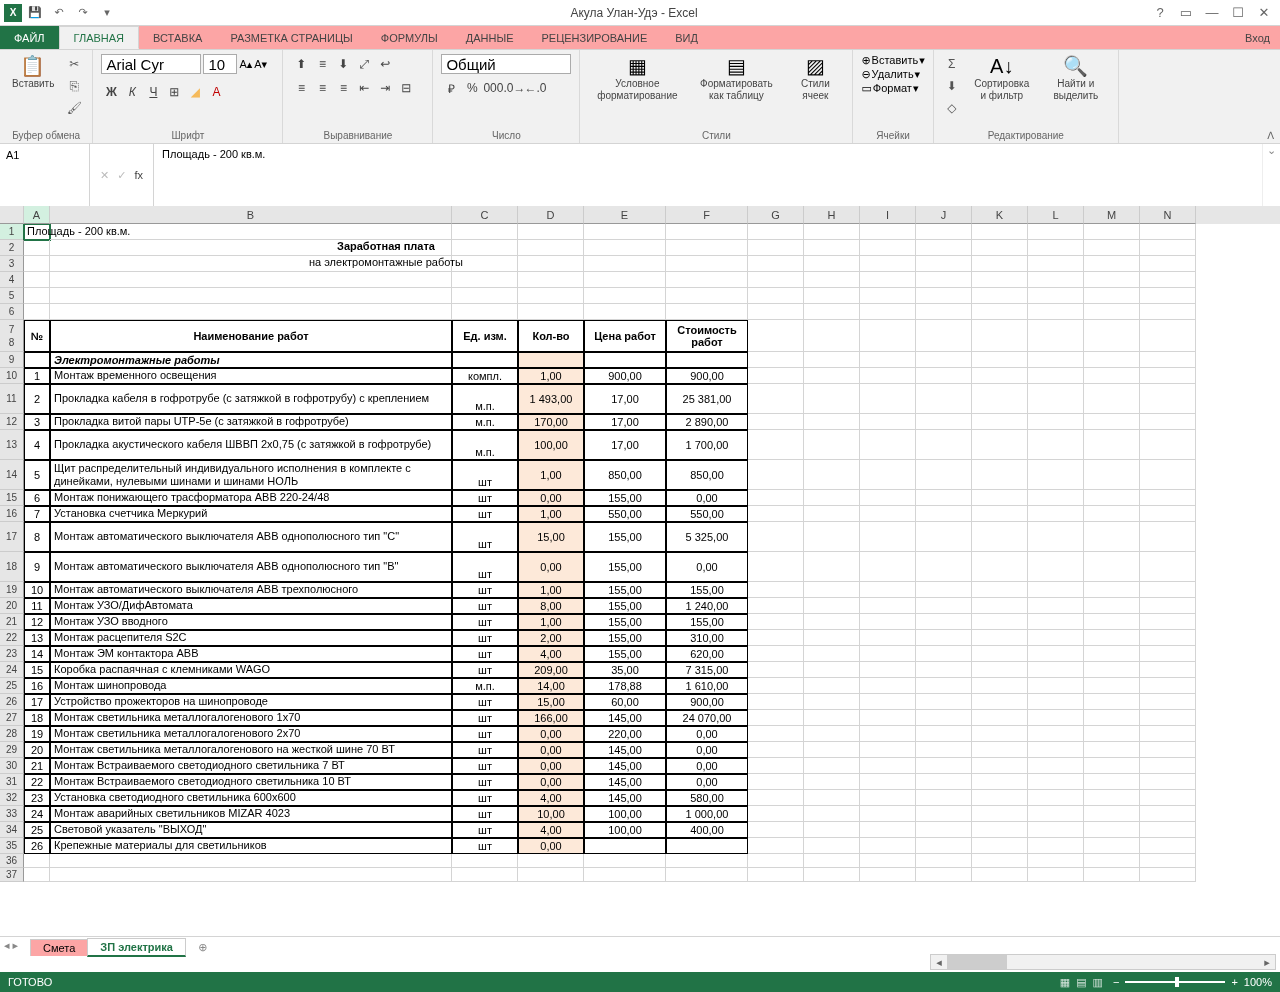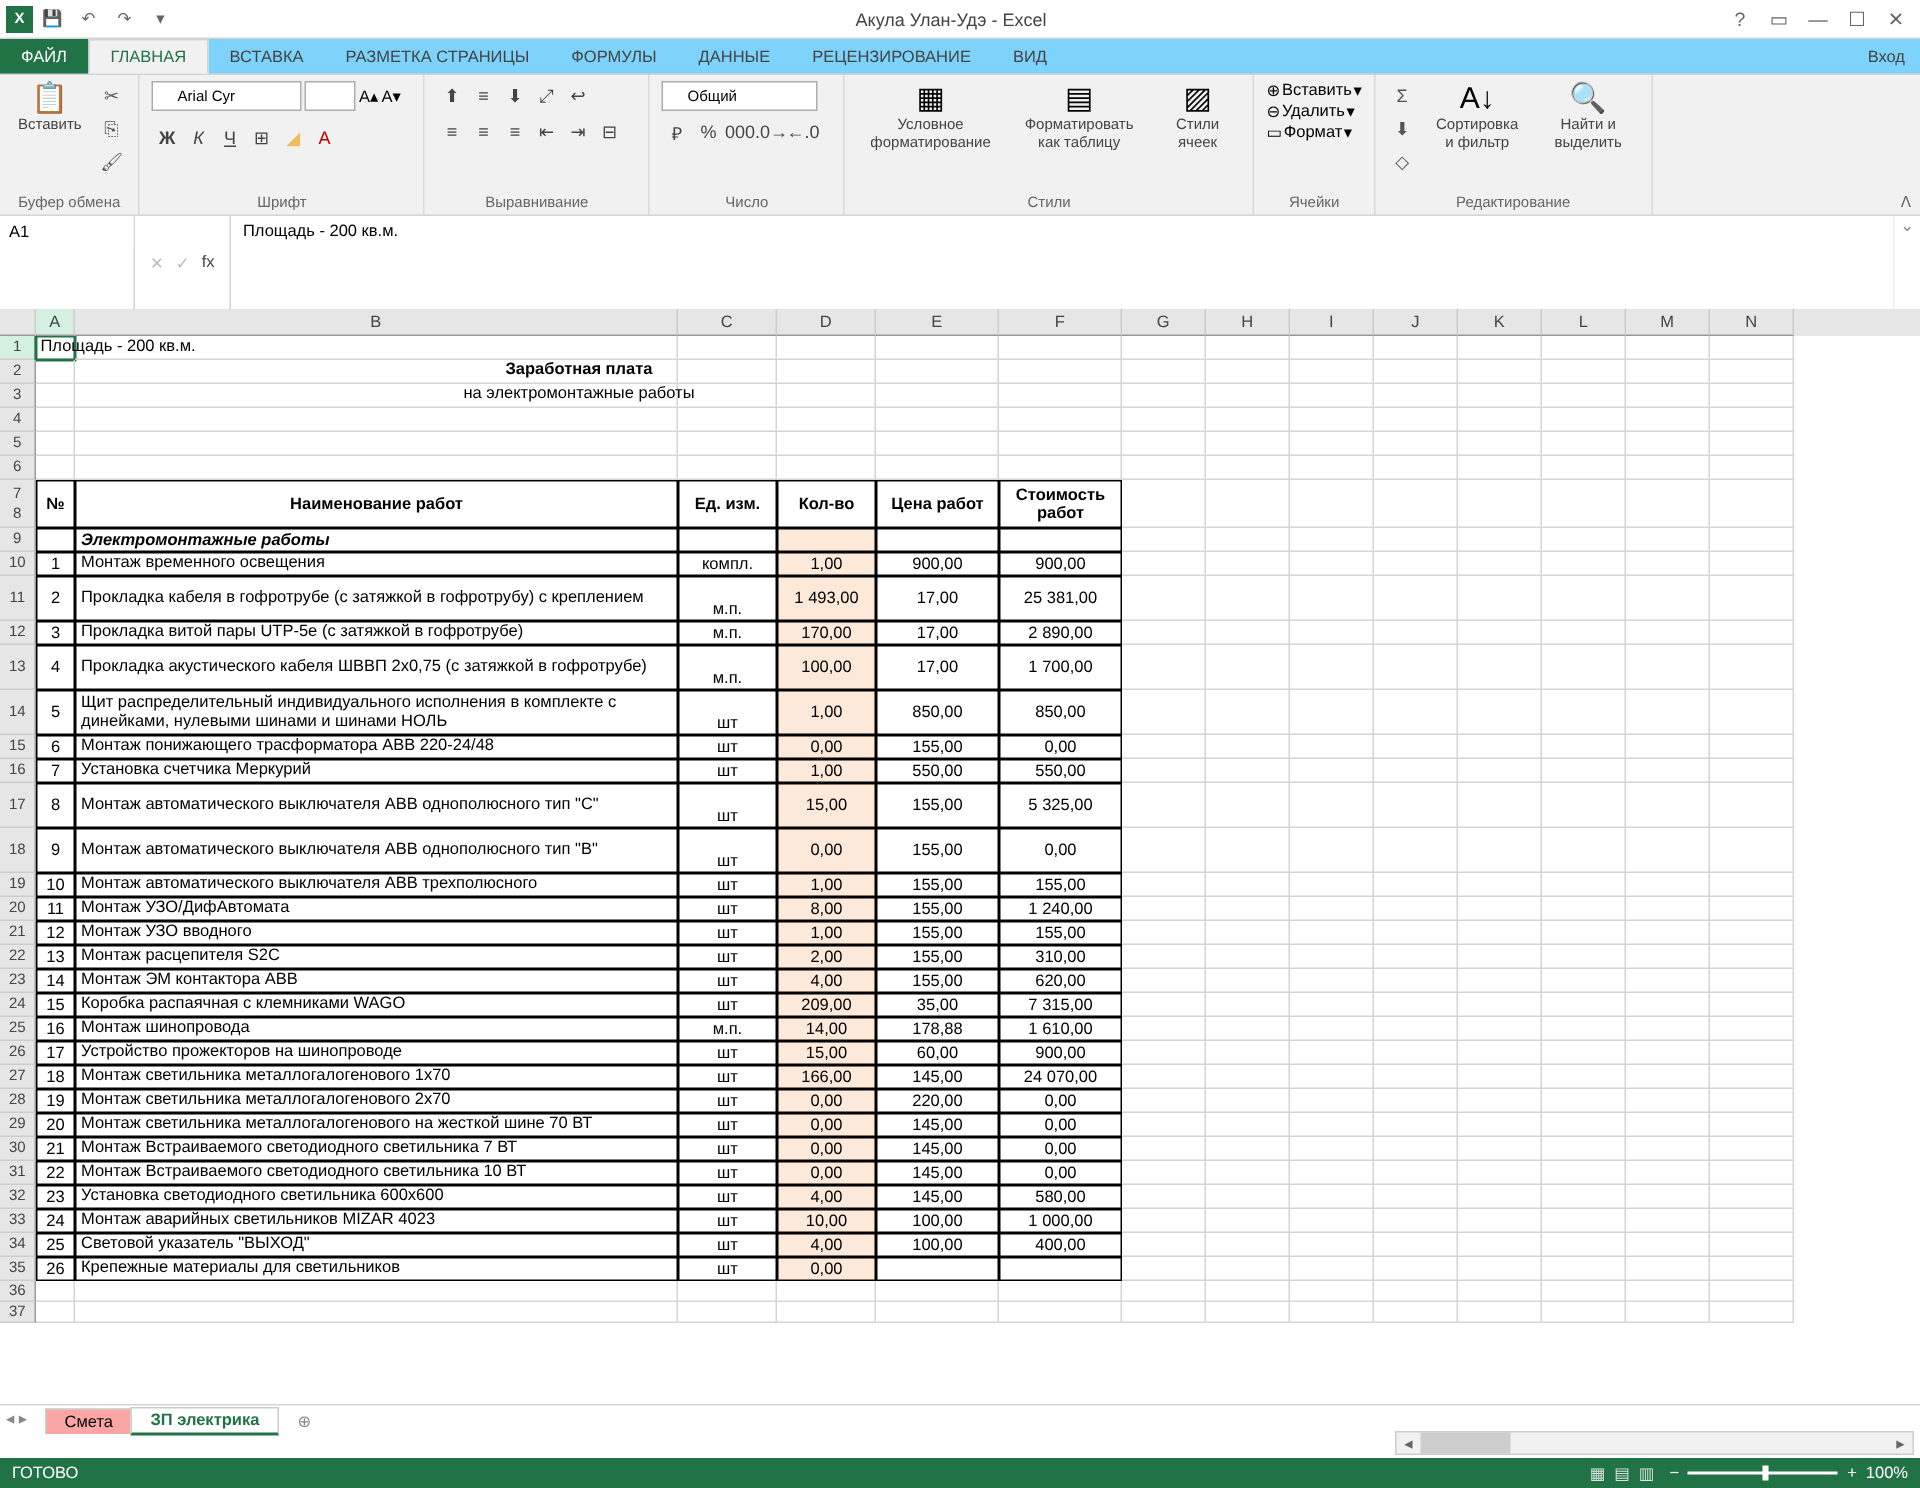--- a/index.html
+++ b/index.html
@@ -8,39 +8,39 @@
 
 .titlebar { height: 26px; background: #fff; display: flex; align-items: center; border-bottom: 1px solid #d4d4d4; }
 .titlebar .qat { display: flex; align-items: center; gap: 2px; padding-left: 4px; }
 .titlebar .qat .xl-icon { width: 18px; height: 18px; background: #217346; color: #fff; display: flex; align-items: center; justify-content: center; font-weight: bold; font-size: 10px; }
 .titlebar .qat .qbtn { width: 22px; height: 22px; display: flex; align-items: center; justify-content: center; color: #666; cursor: pointer; }
 .titlebar .title { flex: 1; text-align: center; font-size: 12px; color: #444; }
 .titlebar .winbtns { display: flex; gap: 6px; padding-right: 6px; }
 .titlebar .winbtns span { width: 20px; text-align: center; color: #666; cursor: pointer; font-size: 13px; }
 
 
-.ribbon-tabs { height: 24px; background: #7dd3fc; display: flex; align-items: stretch; border-bottom: 1px solid #d4d4d4; }
+.ribbon-tabs { height: 24px; background: #fca5a5; display: flex; align-items: stretch; border-bottom: 1px solid #d4d4d4; }
 .ribbon-tabs .tab { padding: 0 14px; display: flex; align-items: center; font-size: 11px; color: #444; cursor: pointer; text-transform: uppercase; }
 .ribbon-tabs .tab.file { background: #217346; color: #fff; }
 .ribbon-tabs .tab.active { border: 1px solid #d4d4d4; border-bottom: 1px solid #f1f1f1; background: #f1f1f1; color: #217346; }
 .ribbon-tabs .spacer { flex: 1; }
 .ribbon-tabs .signin { padding: 0 10px; display: flex; align-items: center; color: #444; }
 
 
 .ribbon { height: 94px; background: #f1f1f1; border-bottom: 1px solid #d4d4d4; display: flex; position: relative; }
 .rgroup { border-right: 1px solid #d9d9d9; padding: 4px 8px 2px 8px; display: flex; flex-direction: column; justify-content: space-between; }
 .rgroup .glabel { text-align: center; font-size: 10px; color: #666; padding-top: 2px; white-space: nowrap; }
 .rgroup .gcontent { display: flex; align-items: flex-start; gap: 6px; flex: 1; }
 .rbtn { display: flex; flex-direction: column; align-items: center; justify-content: center; padding: 2px 4px; cursor: pointer; }
 .rbtn .ricon { font-size: 20px; line-height: 1; }
 .rbtn .rlabel { font-size: 10px; color: #444; text-align: center; line-height: 1.2; margin-top: 2px; }
 .smallbtns { display: flex; flex-direction: column; gap: 2px; }
 .smallbtn { width: 20px; height: 20px; display: flex; align-items: center; justify-content: center; font-size: 12px; cursor: pointer; color: #555; }
 .fontrow { display: flex; align-items: center; gap: 2px; margin-bottom: 4px; }
-.fontselect { border: 1px solid #ababab; background: #fff; font-size: 10px; height: 20px; padding: 0 16px; }
+.fontselect { border: 1px solid #ababab; background: #fff; font-size: 15px; height: 20px; padding: 0 4px; }
 .iconrow { display: flex; gap: 1px; }
 .iconrow .ib { width: 20px; height: 20px; display: flex; align-items: center; justify-content: center; border: 1px solid transparent; cursor: pointer; font-size: 12px; color: #444; }
 .ribbon-collapse { position: absolute; right: 6px; bottom: 2px; font-size: 10px; color: #666; cursor: pointer; }
 
 
 .fbar-wrap { display: flex; border-bottom: 1px solid #d4d4d4; }
 .namebox { width: 90px; border-right: 1px solid #d4d4d4; }
 .namebox input { width: 100%; height: 22px; border: none; padding: 0 6px; font-size: 11px; }
 .fx-icons { display: flex; align-items: center; gap: 8px; padding: 0 10px; border-right: 1px solid #d4d4d4; color: #bbb; }
 .fx-icons span { cursor: pointer; }
@@ -181,21 +181,21 @@
         <div class="ib">⇤</div>
         <div class="ib">⇥</div>
         <div class="ib">⊟</div>
       </div>
     </div>
     <div class="glabel">Выравнивание</div>
   </div>
 
   <div class="rgroup" style="min-width:130px">
     <div class="gcontent" style="flex-direction:column;gap:4px">
-      <input class="fontselect" style="width: 104px;" value="Общий">
+      <input class="fontselect" style="width: 130px;" value="Общий">
       <div class="iconrow">
         <div class="ib">₽</div>
         <div class="ib">%</div>
         <div class="ib">000</div>
         <div class="ib">.0→</div>
         <div class="ib">←.0</div>
       </div>
     </div>
     <div class="glabel">Число</div>
   </div>

